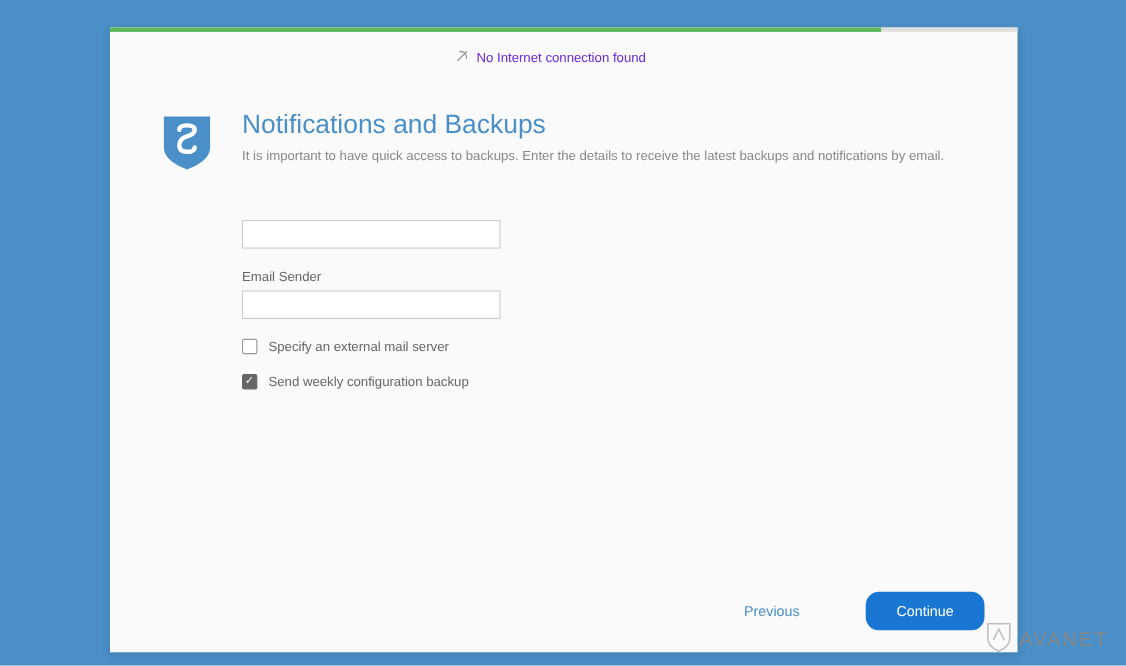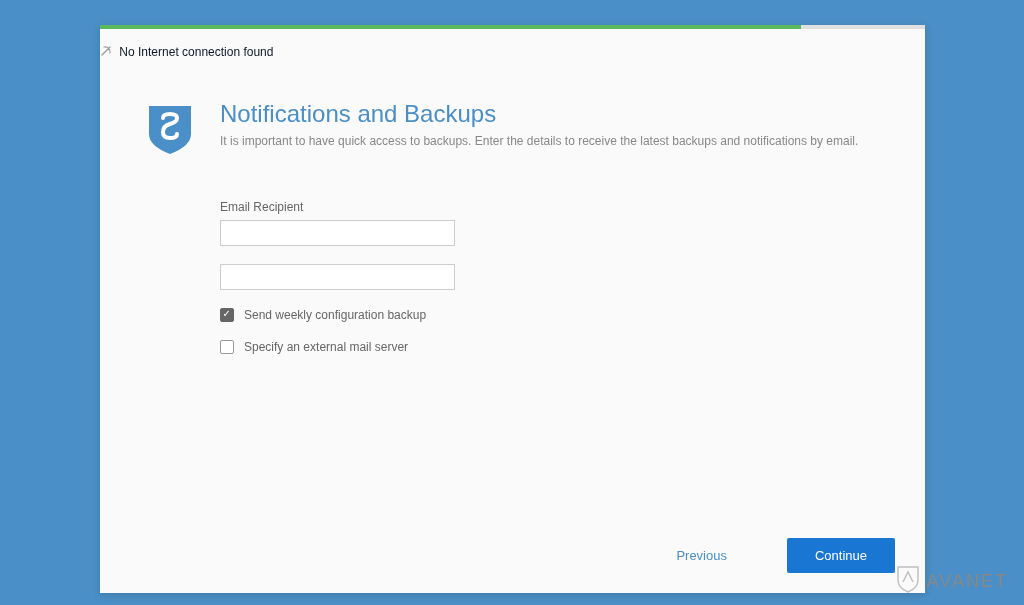--- a/index.html
+++ b/index.html
@@ -29,23 +29,23 @@
       height: 4px;
       background: #e0e0e0;
       position: relative;
     }
     .progress-fill {
       height: 100%;
       background: #5cb85c;
       width: 85%;
     }
     .status-row {
-      text-align: left;
+      text-align: center;
       padding: 16px 24px 0 0;
-      color: #0f172a;
+      color: #6d28d9;
       font-size: 12px;
     }
     .status-row .status-icon {
       display: inline-block;
       margin-right: 4px;
       vertical-align: middle;
     }
     .content {
       display: flex;
       padding: 40px 0 0 20px;
@@ -137,21 +137,21 @@
       font-size: 13px;
       cursor: pointer;
     }
     .btn-continue {
       background: #1976d2;
       color: #fff;
       border: none;
       padding: 10px 28px;
       font-size: 13px;
       cursor: pointer;
-      border-radius: 2px;
+      border-radius: 12px;
     }
     .watermark {
       position: absolute;
       bottom: 6px;
       right: 16px;
       display: flex;
       align-items: center;
       gap: 6px;
       color: #888;
       font-size: 18px;
@@ -188,36 +188,36 @@
           <path d="M16 14 Q16 10 23 10 Q30 10 30 14 M30 14 Q30 18 23 20 Q16 22 16 28 Q16 34 23 34 Q30 34 30 30" stroke="#fff" stroke-width="4" fill="none" stroke-linecap="round"></path>
         </svg>
       </span>
     </div>
 
     <div class="main-col">
       <h1 class="page-title">Notifications and Backups</h1>
       <p class="page-subtitle">It is important to have quick access to backups. Enter the details to receive the latest backups and notifications by email.</p>
 
       <div class="field-group">
-        <label class="field-label">Email Recipient</label>
         <input type="text" class="text-input" value="" style="">
       </div>
 
       <div class="field-group">
+        <label class="field-label">Email Sender</label>
         <input type="text" class="text-input" value="" style="">
+      </div>
+
+      <div class="check-row" style="margin-top:14px;">
+        <input type="checkbox" style="">
+        <span class="check-label">Specify an external mail server</span>
       </div>
 
       <div class="check-row">
         <input type="checkbox" checked="" style="">
         <span class="check-label">Send weekly configuration backup</span>
-      </div>
-
-      <div class="check-row" style="margin-top:14px;">
-        <input type="checkbox" style="">
-        <span class="check-label">Specify an external mail server</span>
       </div>
     </div>
   </div>
 
   <div class="footer">
     <button class="btn-prev">Previous</button>
     <button class="btn-continue">Continue</button>
   </div>
 </div>
 

